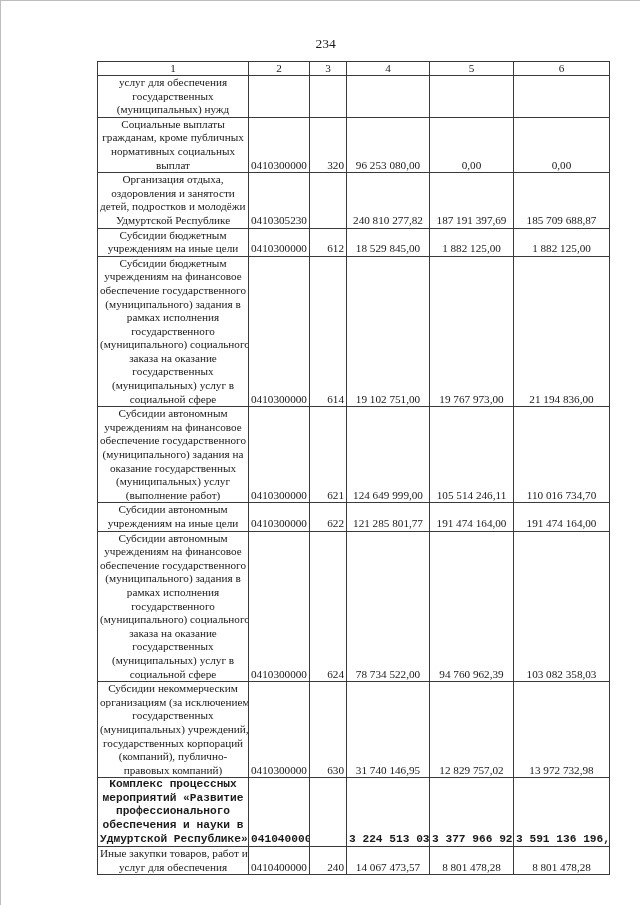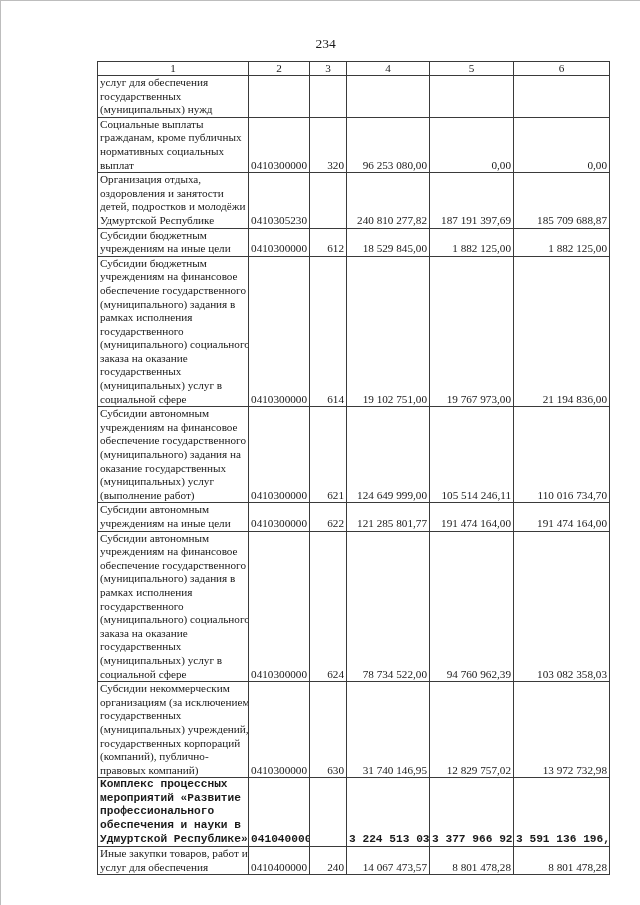--- a/index.html
+++ b/index.html
@@ -30,25 +30,25 @@
   table.budget th {
     font-weight: normal; text-align: center; vertical-align: middle;
     height: 13px; line-height: 13px;
   }
   col.c1 { width: 151px; }
   col.c2 { width: 61px; }
   col.c3 { width: 37px; }
   col.c4 { width: 83px; }
   col.c5 { width: 84px; }
   col.c6 { width: 96px; }
-  td.name { text-align: left; white-space: normal; }
+  td.name { text-align: center; white-space: normal; }
   td.name .ln { display: block; white-space: nowrap; }
-  td.code { text-align: right; }
+  td.code { text-align: left; }
   td.vr { text-align: right; }
-  td.num { text-align: right; }
+  td.num { text-align: center; }
   tr.bold td { font-weight: bold; font-family: Liberation Mono, monospace; }
 </style>
 </head>
 <body>
 
 <div class="frame-top"></div>
 <div class="frame-left"></div>
 
 <div class="page-number">234</div>
 

